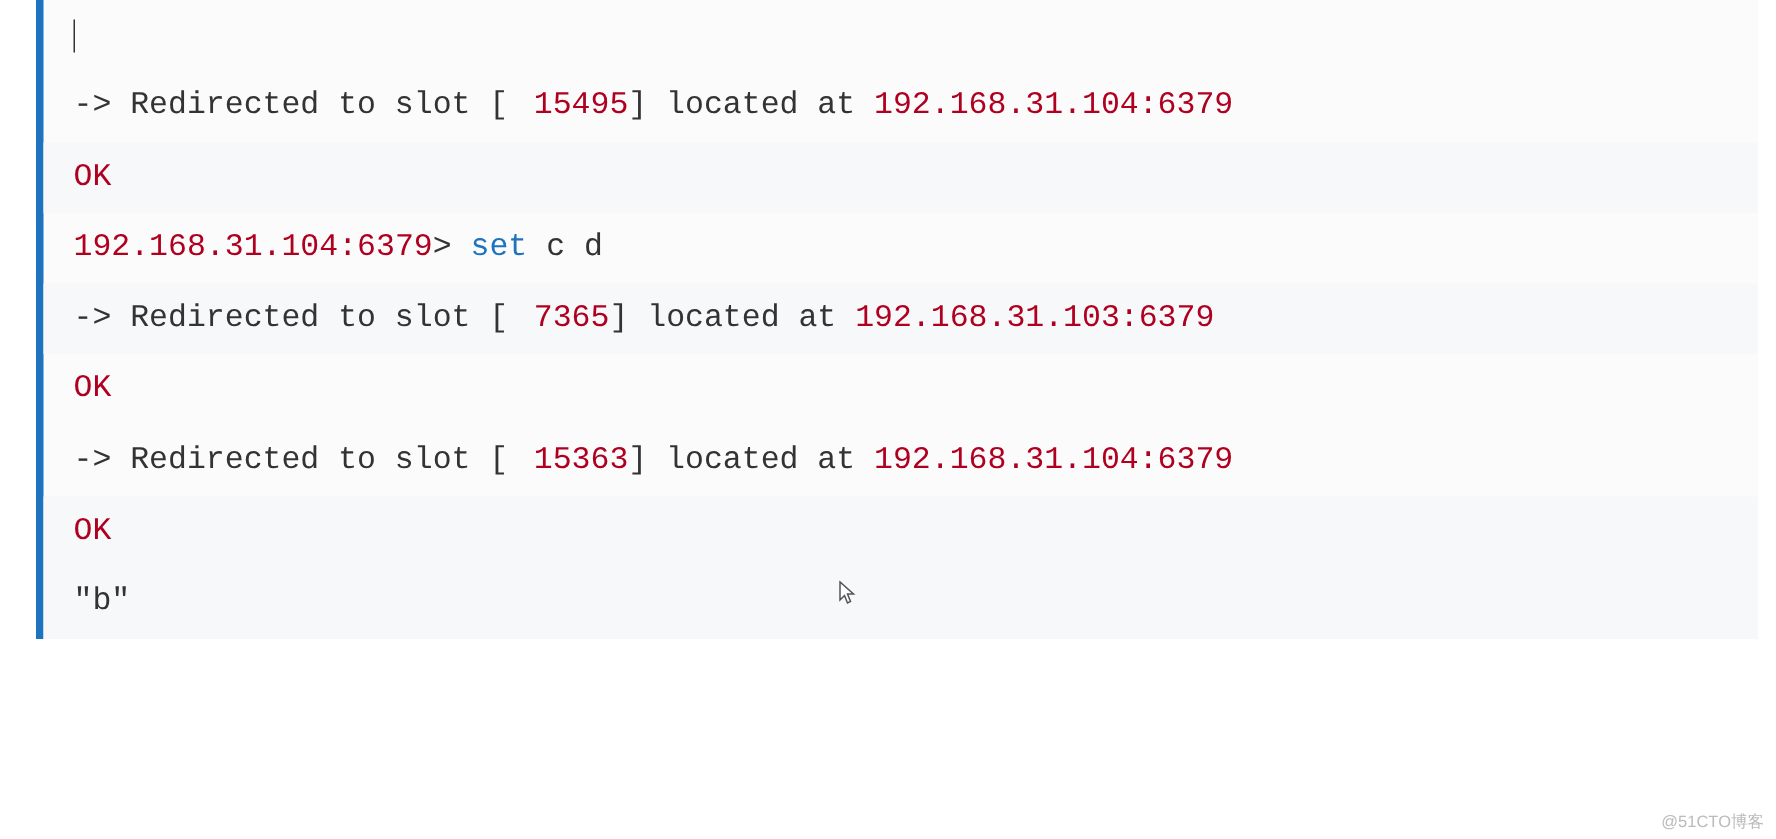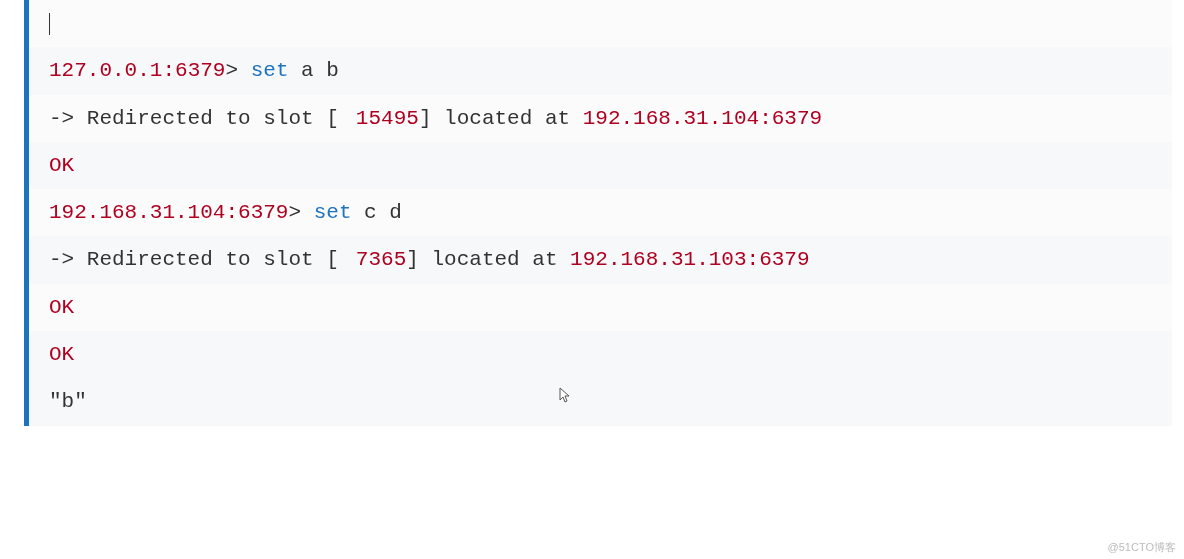--- a/index.html
+++ b/index.html
@@ -57,33 +57,33 @@
     font-family: Arial, sans-serif;
   }
 </style>
 </head>
 <body>
 
 <div class="codeblock">
 
   <div class="line"><span class="cursor"></span></div>
 
-  <div class="line alt"><span class="host">127.0.0.1</span><span class="host">:</span><span class="port">6379</span><span class="text">&gt; </span><span class="cmd">set</span><span class="arg"> </span><span class="arg">a b</span></div>
 
   <div class="line"><span class="text">-&gt; Redirected to slot [</span><span class="slot">15495</span><span class="text">] located at </span><span class="host">192.168.31.104:6379</span></div>
 
   <div class="line alt"><span class="ok">OK</span></div>
 
   <div class="line"><span class="host">192.168.31.104</span><span class="host">:</span><span class="port">6379</span><span class="text">&gt; </span><span class="cmd">set</span><span class="arg"> </span><span class="arg">c d</span></div>
 
   <div class="line alt"><span class="text">-&gt; Redirected to slot [</span><span class="slot">7365</span><span class="text">] located at </span><span class="host">192.168.31.103:6379</span></div>
 
   <div class="line"><span class="ok">OK</span></div>
 
 
+  <div class="line"><span class="text">-&gt; Redirected to slot [</span><span class="slot">15363</span><span class="text">] located at </span><span class="host">192.168.31.104:6379</span></div>
 
   <div class="line alt"><span class="ok">OK</span></div>
 
 
   <div class="line alt"><span class="result">"b"</span></div>
 
   <div class="pointer">
     <svg width="12" height="18" viewBox="0 0 12 18">
       <path d="M1 1 L1 13 L4 10 L6 15 L8 14 L6 9 L10 9 Z" fill="#fff" stroke="#555" stroke-width="1"></path>
     </svg>

